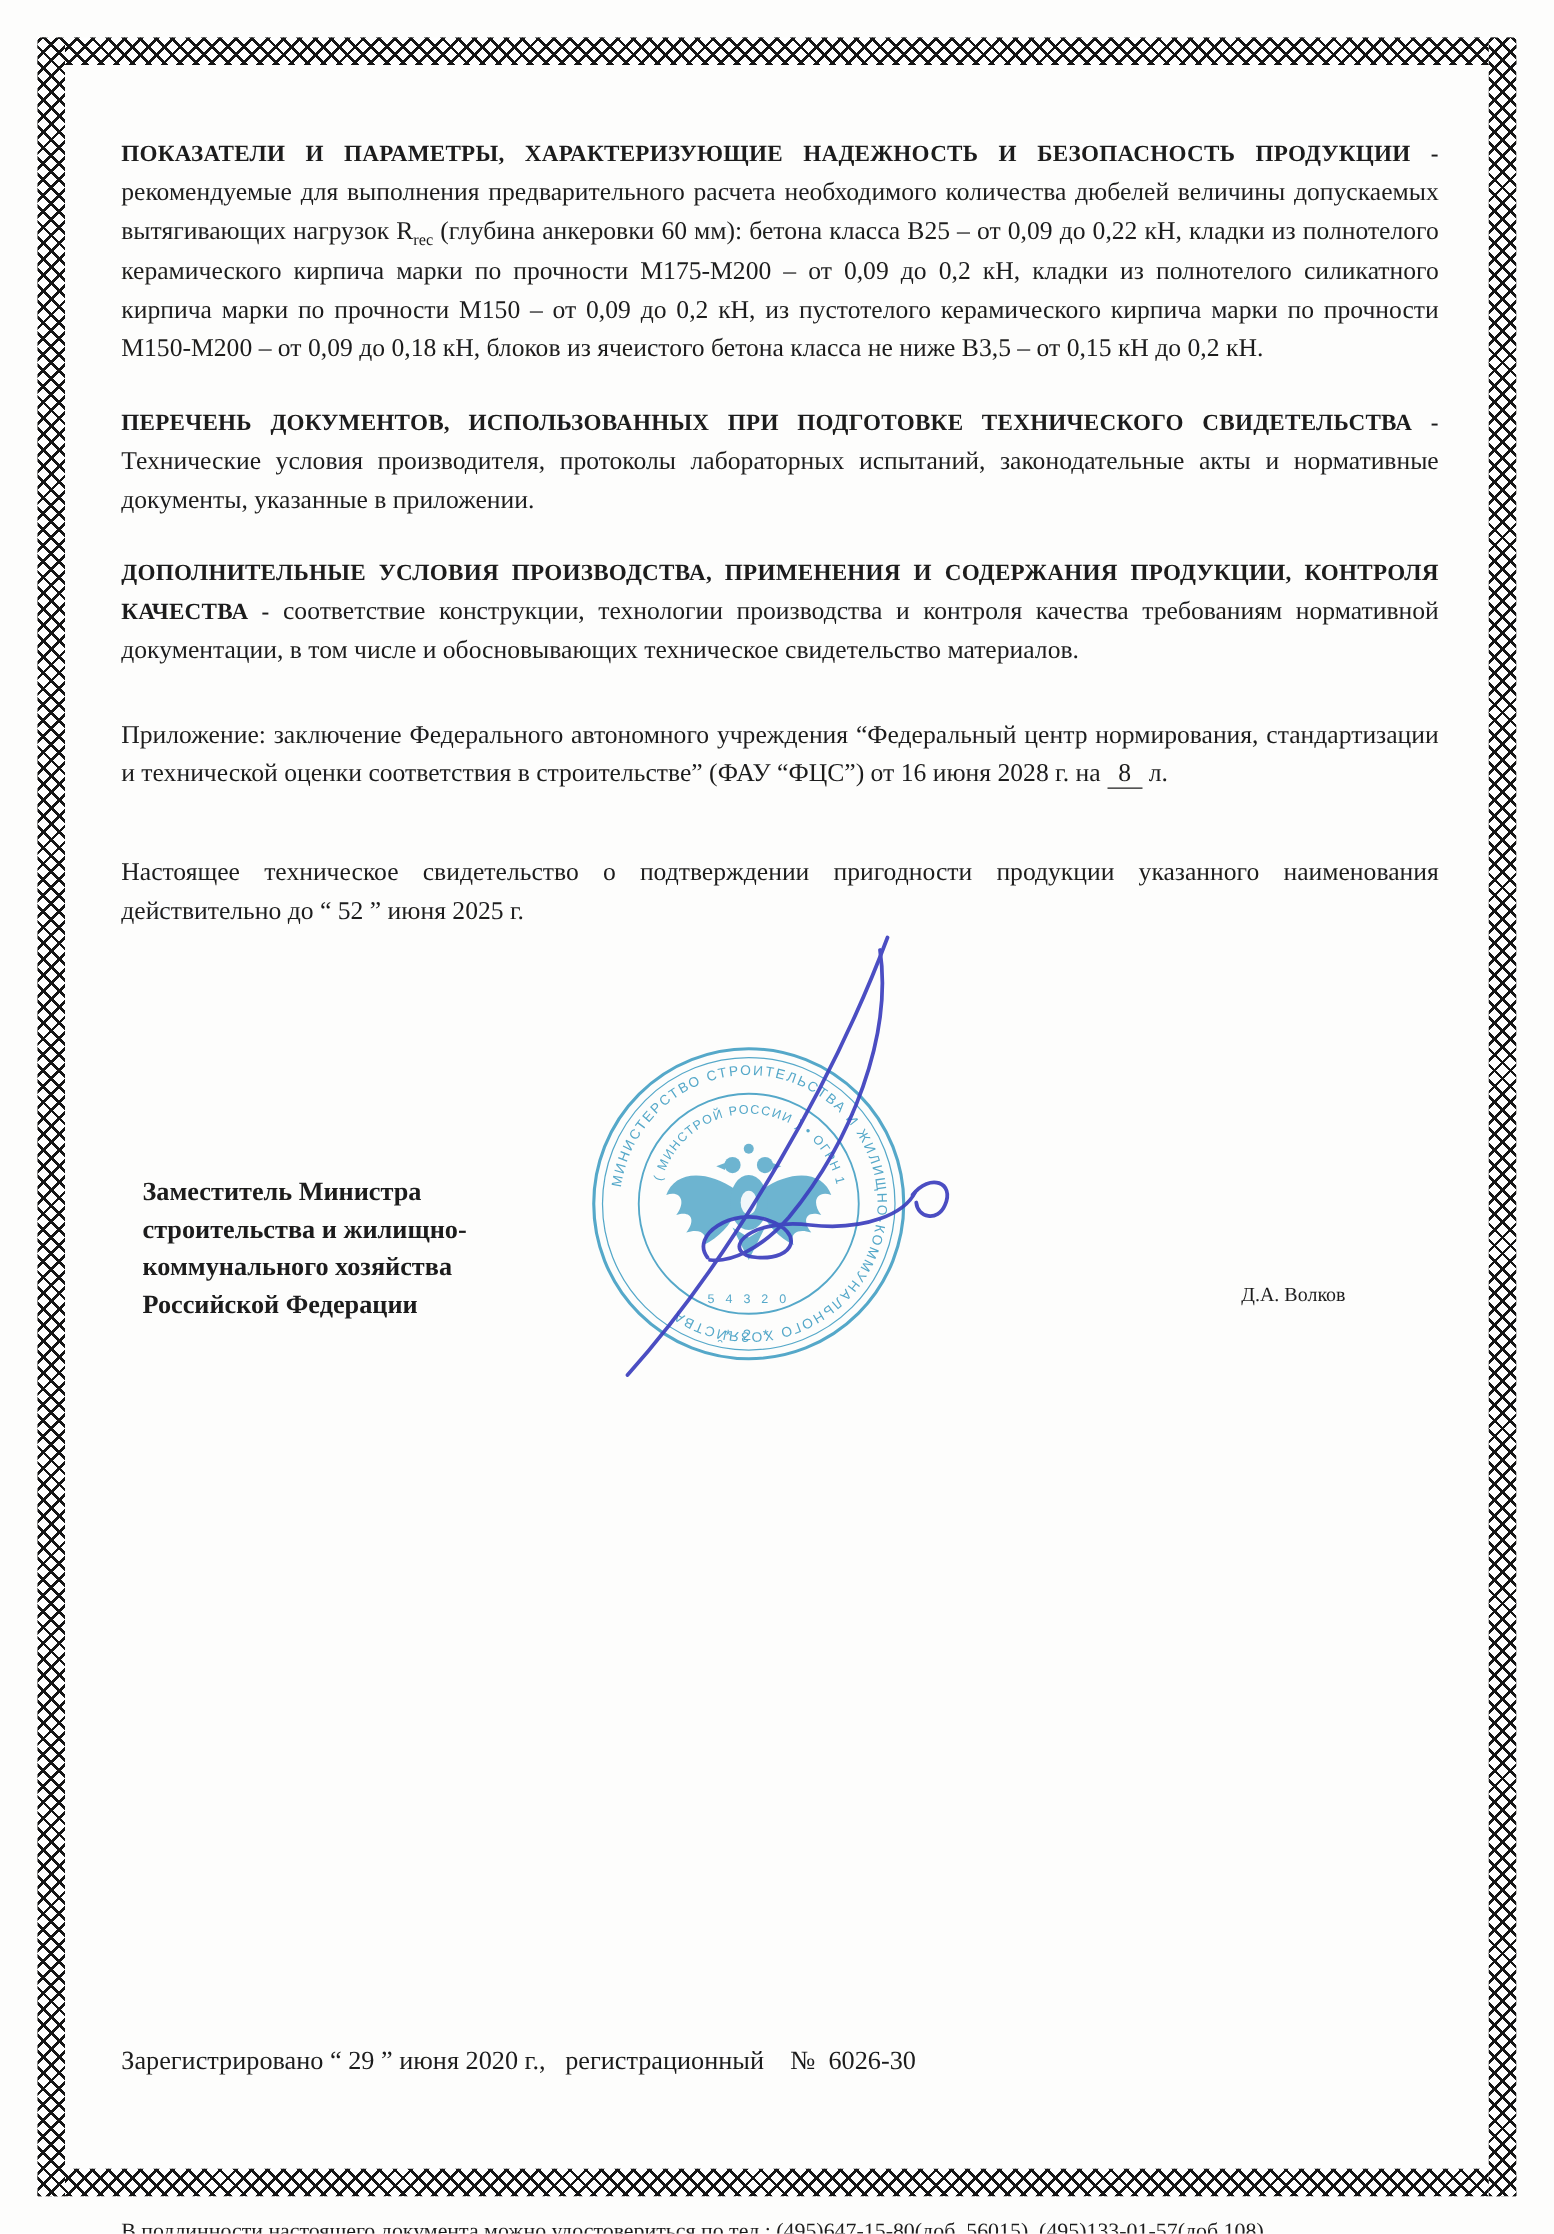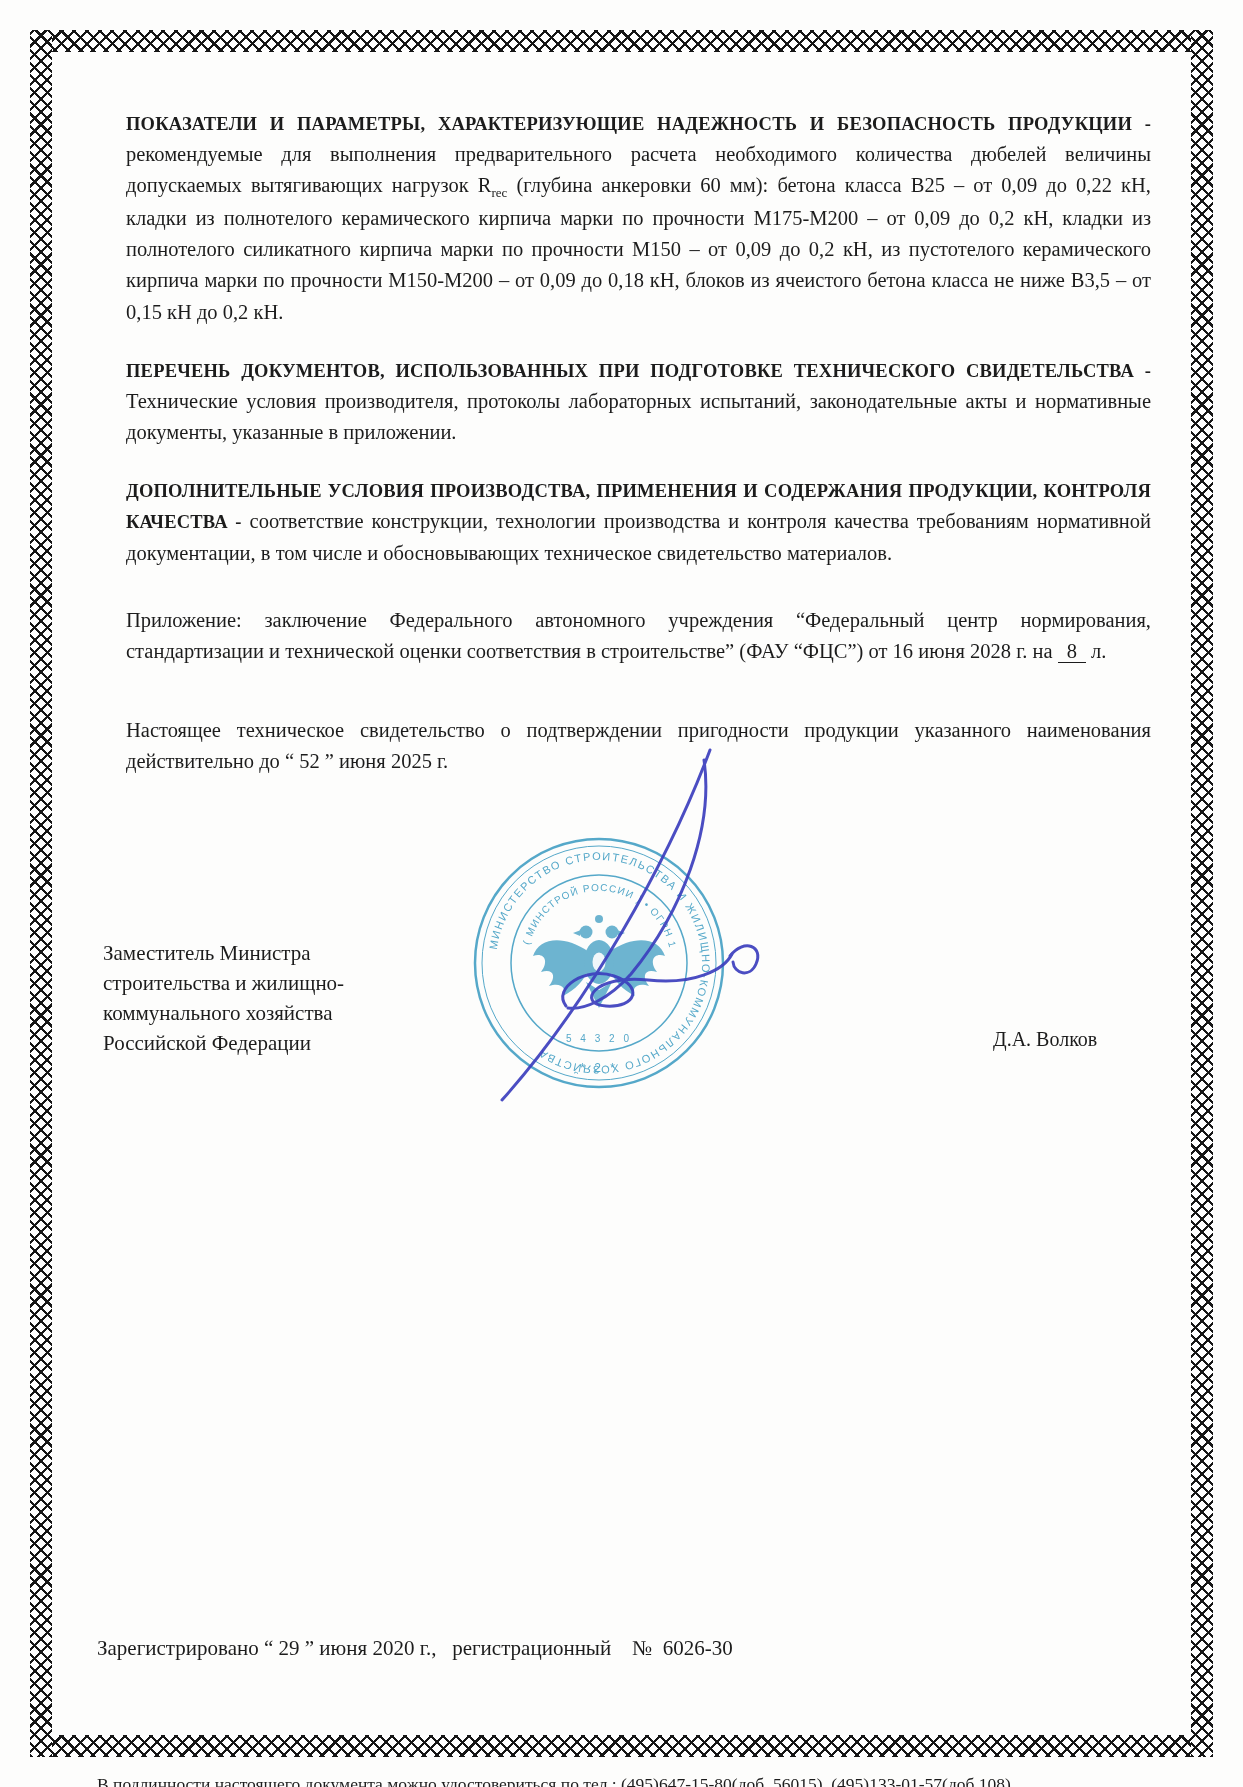--- a/index.html
+++ b/index.html
@@ -24,49 +24,49 @@
   .band.bottom { bottom: 30px; left: 30px; right: 30px; height: 22px; }
   .band.left   { top: 30px;  left: 30px;  bottom: 30px; width: 22px; }
   .band.right  { top: 30px;  right: 30px; bottom: 30px; width: 22px; }
 
   .content {
     position: absolute;
     left: 97px; right: 92px; top: 108px;
     text-align: justify;
     font-size: 20.5px;
     line-height: 1.52;
-    margin-left: 29px;
   }
   .content p { margin: 0 0 27px 0; }
   b.hd {
     font-weight: bold;
     font-size: 18.5px;
     letter-spacing: 0.2px;
   }
   sub { font-size: 13px; }
   .pages-underline {
     display: inline-block;
     border-bottom: 1.6px solid #1c1c1c;
     padding: 0 9px;
     line-height: 1.1;
   }
   p.appendix { margin-top: 36px; margin-bottom: 0; }
   p.validity { margin-top: 48px; margin-bottom: 0; }
 
   .sig-position {
     position: absolute;
-    left: 103px; top: 938px;
+    left: 114px; top: 938px;
     font-size: 21px;
     line-height: 30px;
     white-space: pre-line;
+    font-weight: bold;
   }
   .sig-name {
     position: absolute;
     left: 993px; top: 1028px;
-    font-size: 20px;
+    font-size: 16px;
   }
 
   .seal {
     position: absolute;
     left: 438px; top: 800px;
     width: 322px; height: 330px;
   }
   .seal-text {
     font-family: "Liberation Sans", sans-serif;
     font-size: 11px;

